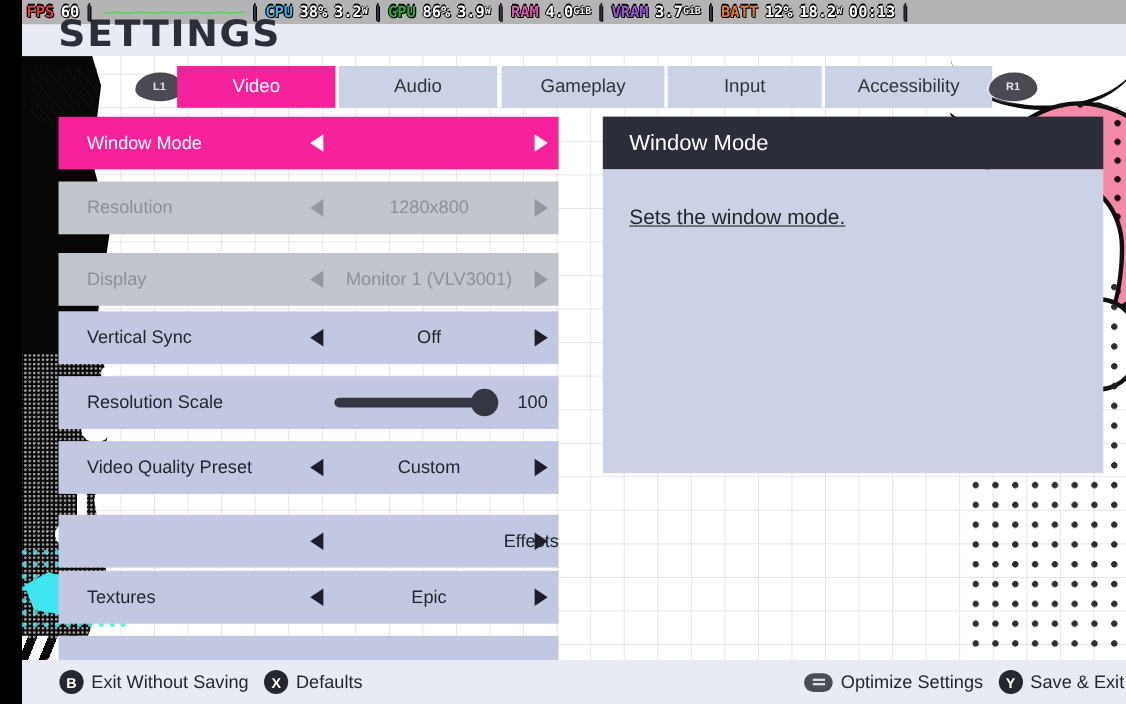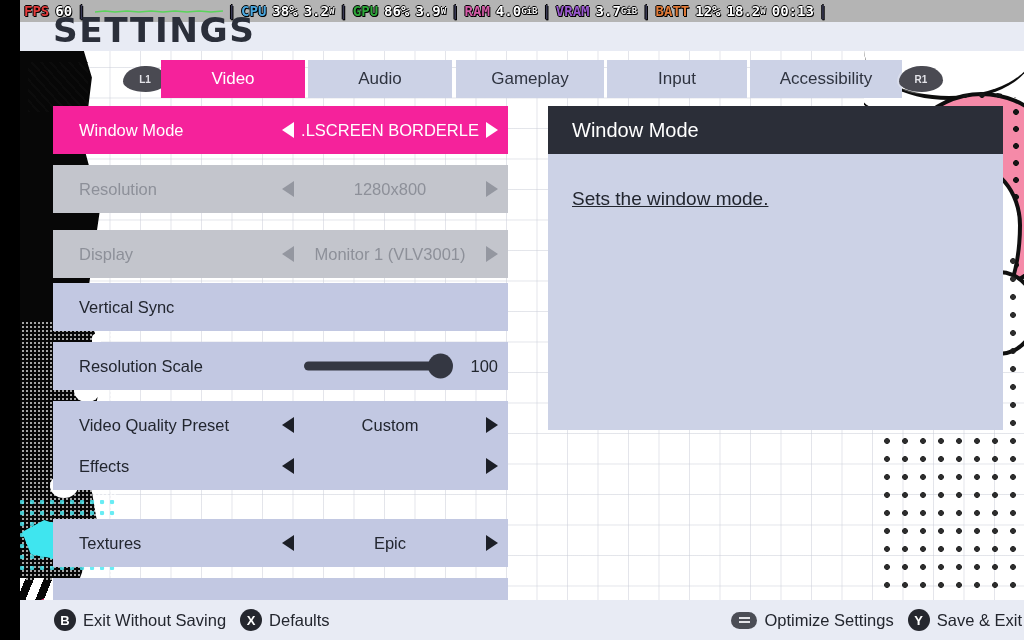--- a/index.html
+++ b/index.html
@@ -229,21 +229,20 @@
       <span>R1</span>
     </div>
   </div>
 
   <div id="list">
 
     <div class="row sel" style="top:0px;">
       <span class="row-label">Window Mode</span>
       <div class="row-ctl">
         <span class="arrow left"></span>
-        <span class="row-value">.LSCREEN BORDERLE</span>
         <span class="arrow right"></span>
       </div>
     </div>
 
     <div class="row dis" style="top:59px;">
       <span class="row-label">Resolution</span>
       <div class="row-ctl">
         <span class="arrow left"></span>
         <span class="row-value">1280x800</span>
         <span class="arrow right"></span>
@@ -254,41 +253,46 @@
       <span class="row-label">Display</span>
       <div class="row-ctl">
         <span class="arrow left"></span>
         <span class="row-value">Monitor 1 (VLV3001)</span>
         <span class="arrow right"></span>
       </div>
     </div>
 
     <div class="row" style="top:177px;">
       <span class="row-label">Vertical Sync</span>
+      <div class="row-ctl">
+        <span class="arrow left"></span>
+        <span class="row-value">Off</span>
+        <span class="arrow right"></span>
+      </div>
     </div>
 
     <div class="row" style="top:236px;">
       <span class="row-label">Resolution Scale</span>
       <div class="slider-wrap">
         <span class="slider-track"></span>
         <span class="slider-knob"></span>
         <span class="slider-num">100</span>
       </div>
     </div>
 
     <div class="row" style="top:295px;">
       <span class="row-label">Video Quality Preset</span>
       <div class="row-ctl">
         <span class="arrow left"></span>
         <span class="row-value">Custom</span>
         <span class="arrow right"></span>
       </div>
     </div>
 
-    <div class="row" style="top:336px;">
+    <div class="row" style="top:362px;justify-content:flex-end;">
       <span class="row-label">Effects</span>
       <div class="row-ctl">
         <span class="arrow left"></span>
         <span class="arrow right"></span>
       </div>
     </div>
 
     <div class="row" style="top:413px;">
       <span class="row-label">Textures</span>
       <div class="row-ctl">

